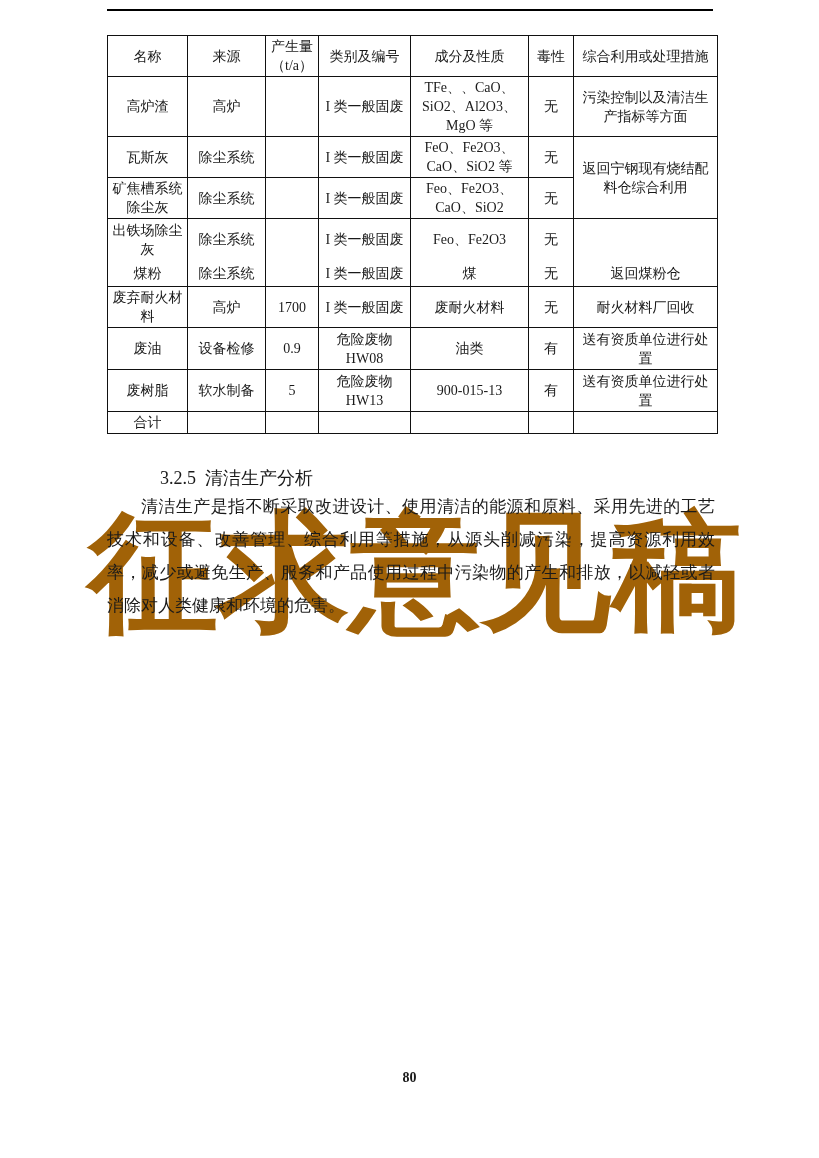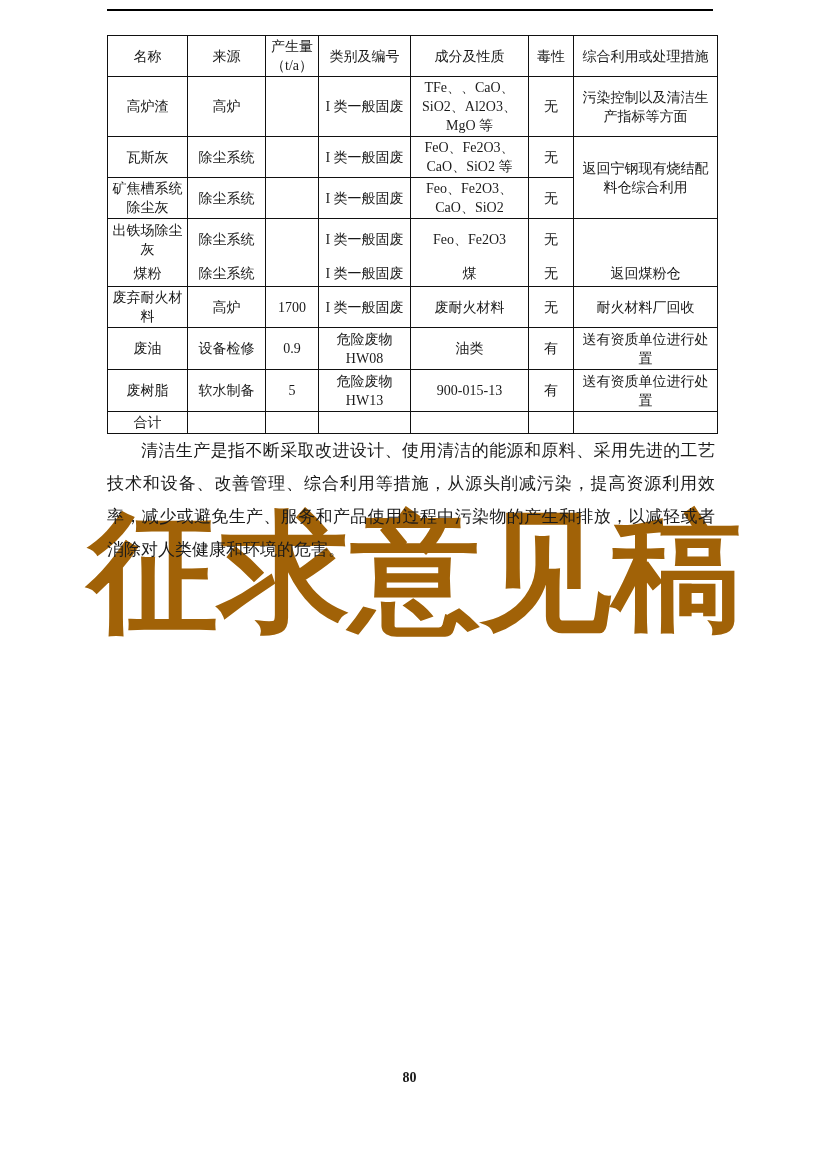--- a/index.html
+++ b/index.html
@@ -195,20 +195,21 @@
           <td></td>
           <td></td>
           <td></td>
           <td></td>
           <td></td>
           <td></td>
         </tr>
       </tbody>
     </table>
 
+    <div class="section-heading">3.2.5  清洁生产分析</div>
 
     <div class="body-text">
       <p>清洁生产是指不断采取改进设计、使用清洁的能源和原料、采用先进的工艺技术和设备、改善管理、综合利用等措施，从源头削减污染，提高资源利用效率，减少或避免生产、服务和产品使用过程中污染物的产生和排放，以减轻或者消除对人类健康和环境的危害。</p>
     </div>
 
   </div>
 
   <div class="page-number">80</div>
 
 </div>

